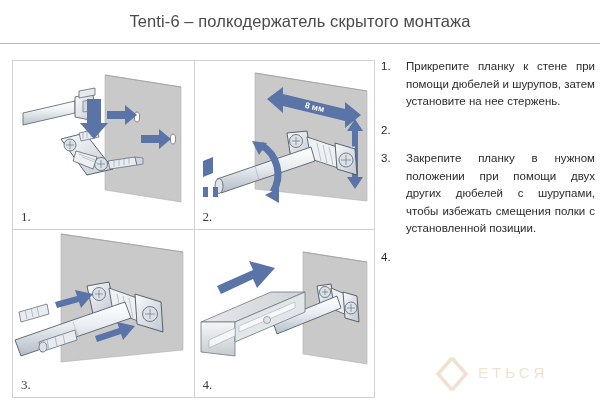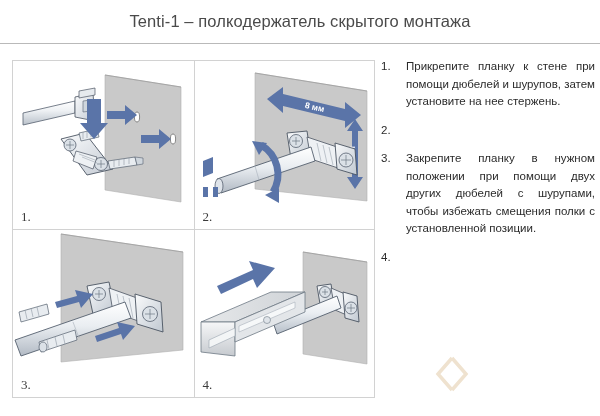--- a/index.html
+++ b/index.html
@@ -105,30 +105,31 @@
     font-size: 15px;
     letter-spacing: 4px;
     color: #efe2cf;
     font-family: "Liberation Sans", sans-serif;
   }
 </style>
 </head>
 <body>
 
 <div class="title-bar">
-  <div class="title-text">Tenti-1 – полкодержатель скрытого монтажа</div>
+  <div class="title-text">Tenti-6 – полкодержатель скрытого монтажа</div>
 </div>
 
 <div class="watermark">
   <svg width="160" height="44" viewBox="0 0 160 44">
     <g fill="none" stroke="#efe2cf" stroke-width="3.5">
       <path d="M20 6 L6 22 L20 38"></path>
       <path d="M20 6 L34 22 L20 38"></path>
     </g>
   </svg>
+  <div class="wm-text">ЕТЬСЯ</div>
 </div>
 
 <div class="figures">
 
   <div class="panel">
     <svg width="181" height="169" viewBox="0 0 181 169">
       <defs>
         <linearGradient id="rodA" x1="0" y1="0" x2="0" y2="1">
           <stop offset="0%" stop-color="#ffffff"></stop>
           <stop offset="40%" stop-color="#eef1f4"></stop>

